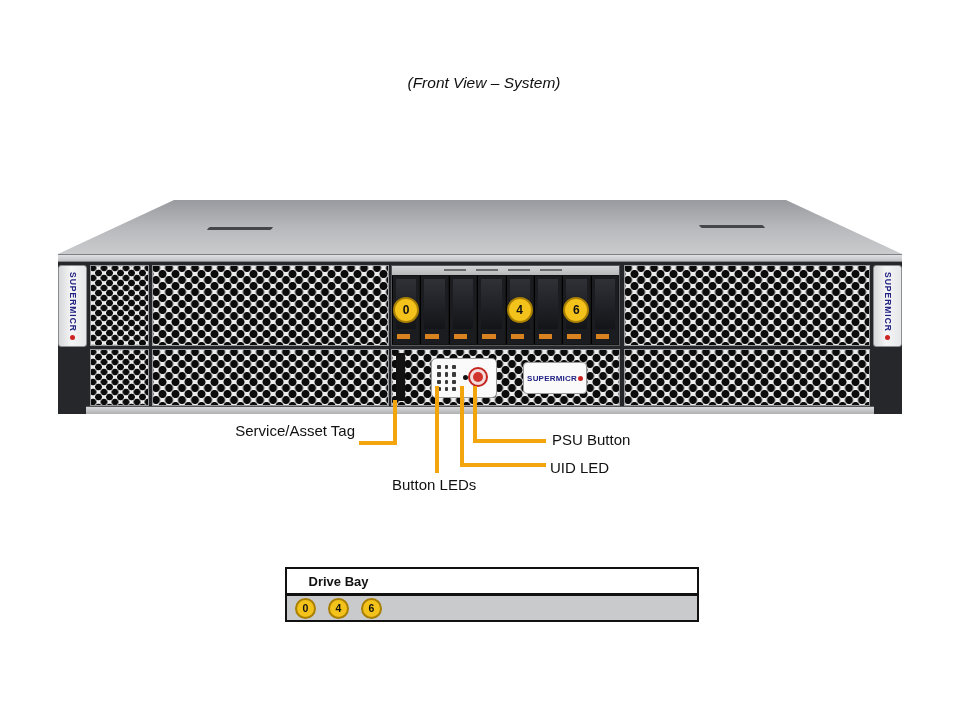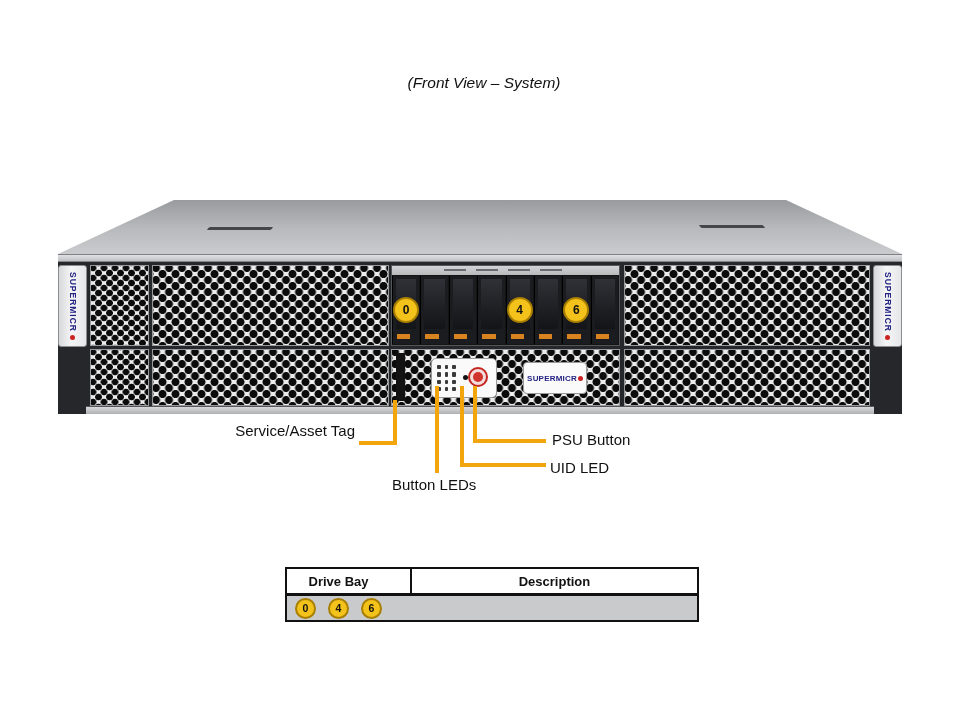--- a/index.html
+++ b/index.html
@@ -235,21 +235,20 @@
   <div class="lbl lbl-service">
     <div>Service/Asset Tag</div>
   </div>
   <div class="lbl lbl-psu">PSU Button</div>
   <div class="lbl lbl-uid">UID LED</div>
   <div class="lbl lbl-status">Button LEDs</div>
 
   <div class="dtable">
     <div class="dt-row dt-head">
       <div class="dt-c1">Drive Bay</div>
-      <div class="dt-c2">Description</div>
     </div>
     <div class="dt-row dt-data">
       <div class="dt-c1" id="tbl-badges">
           <span class="tbl-badge">0</span>
           <span class="tbl-badge">4</span>
           <span class="tbl-badge">6</span>
         </div>
     </div>
   </div>
 

